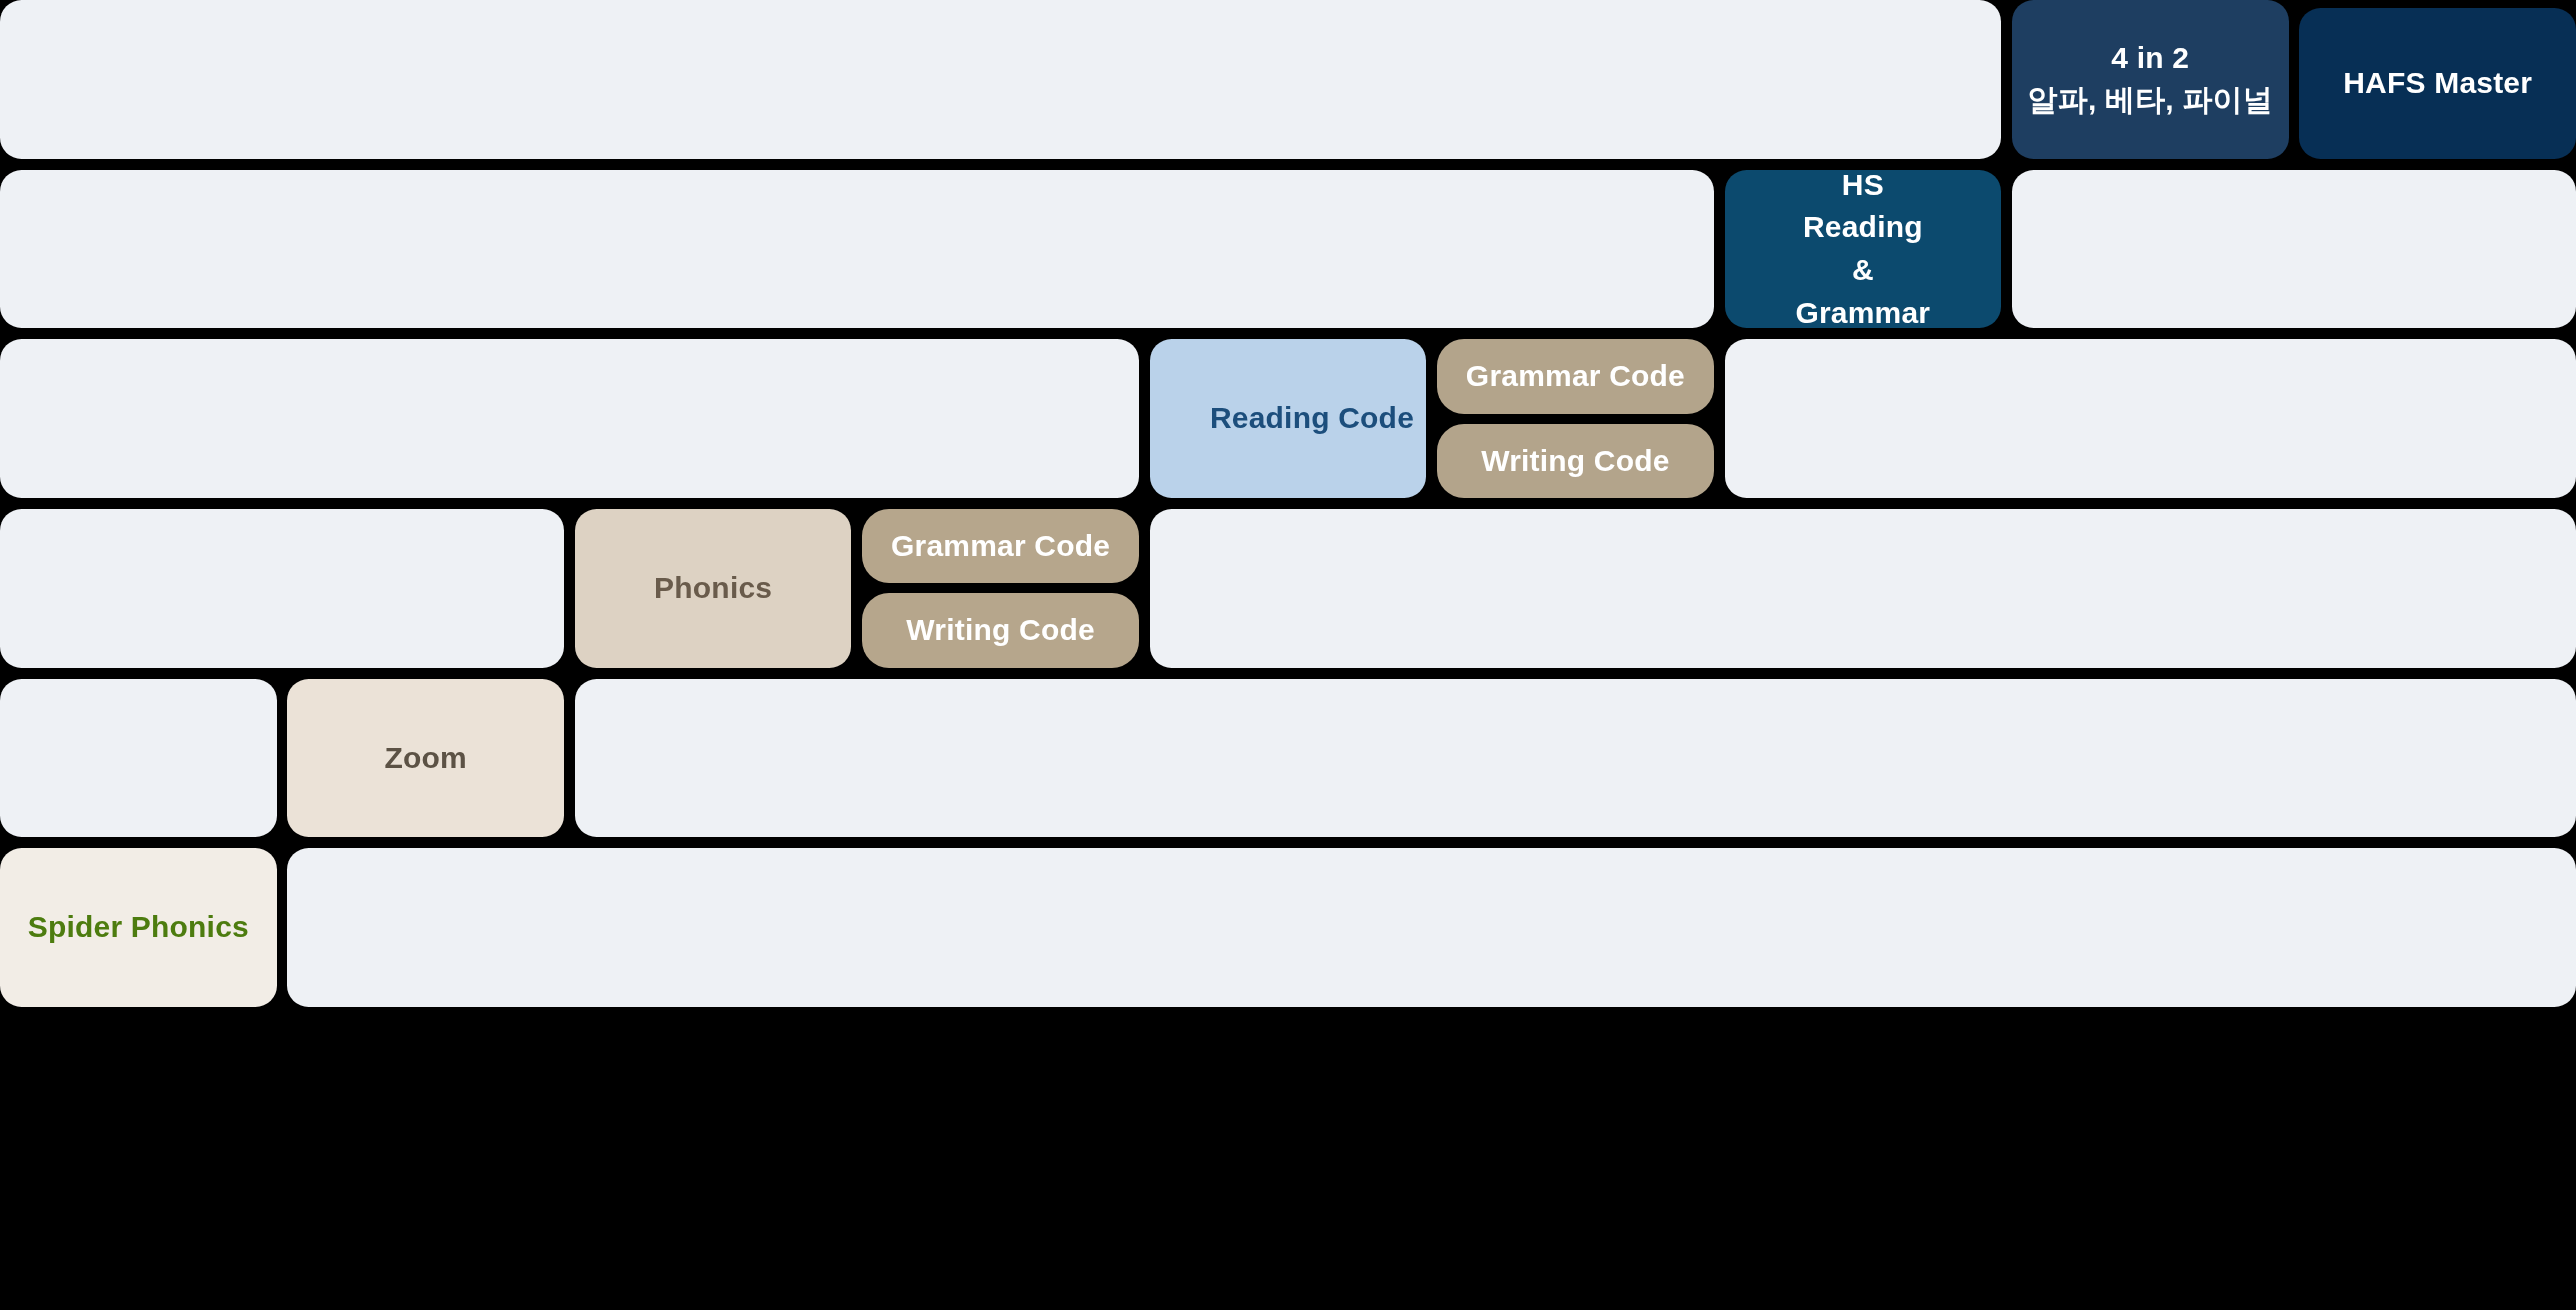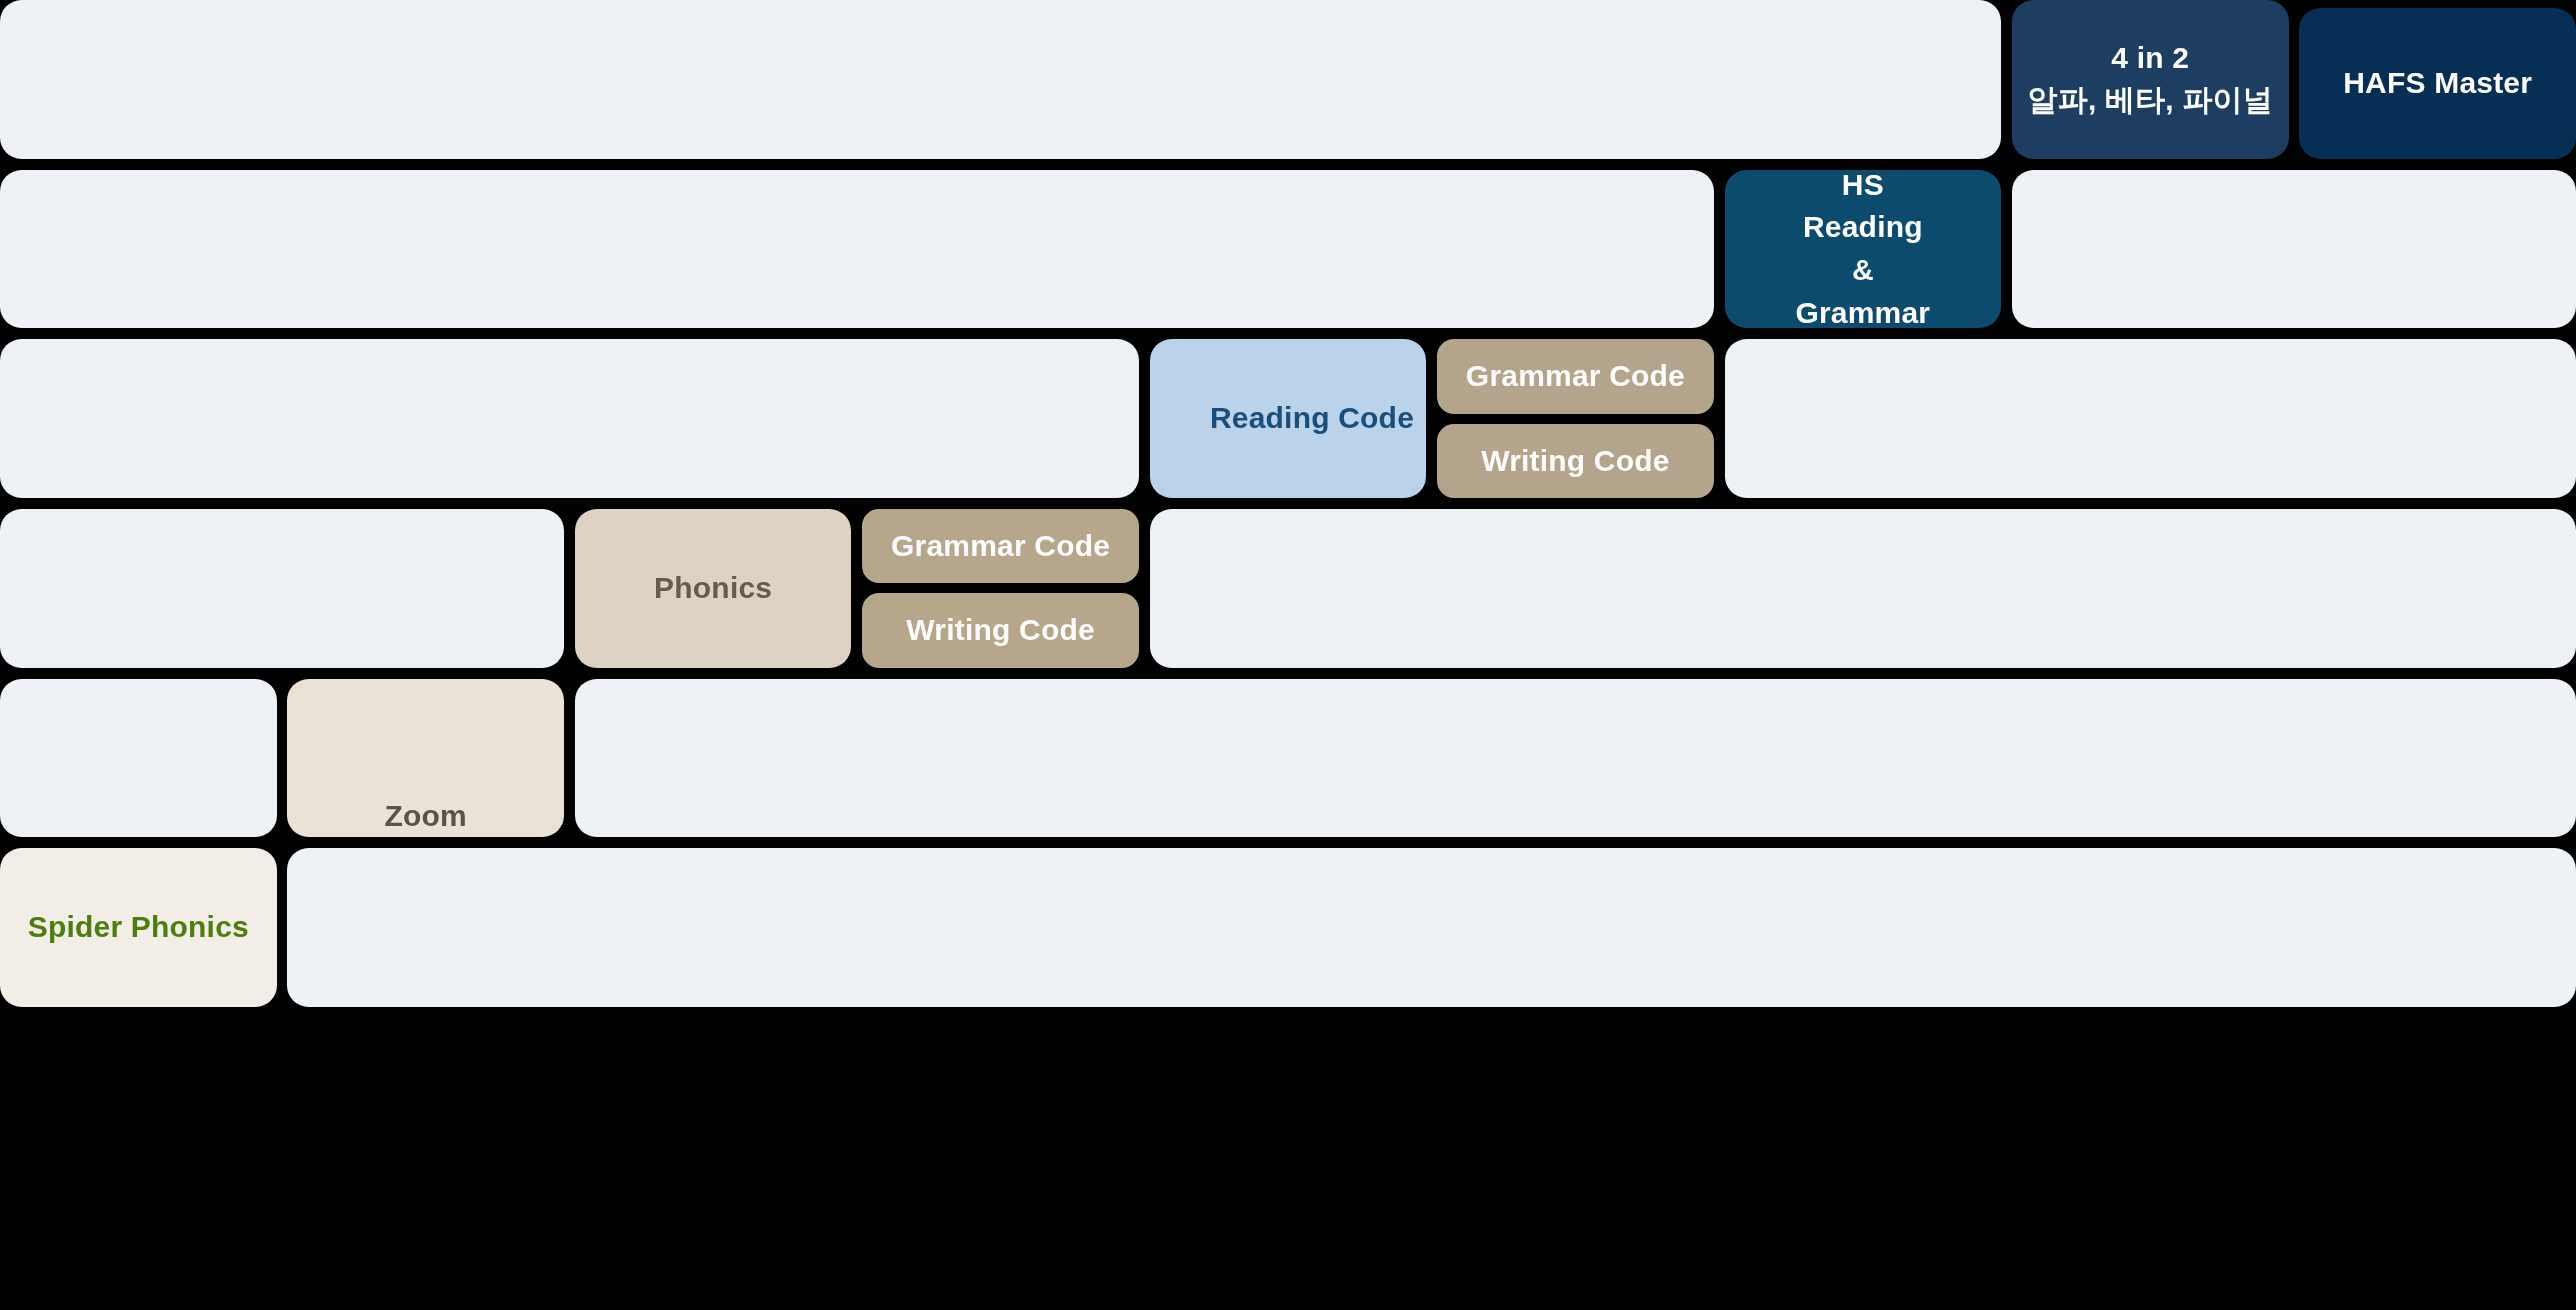--- a/index.html
+++ b/index.html
@@ -35,21 +35,21 @@
   }
   .stack {
     display: flex;
     flex-direction: column;
     gap: 9.8px;
     border-radius: 0;
     background: transparent !important;
   }
   .stack .card {
     flex: 1 1 0;
-    border-radius: 17px;
+    border-radius: 27px;
   }
   .label {
     font-weight: 700;
     font-size: 30px;
     line-height: 1.42;
     white-space: pre-line;
     letter-spacing: 0.2px;
   }
   
   .c2 { grid-column: span 2; }
@@ -105,21 +105,21 @@
     <div class="card" style="background: rgb(182, 166, 140);">
       <span class="label" style="color: rgb(255, 255, 255);">Grammar Code</span>
     </div>
     <div class="card" style="background: rgb(182, 166, 140);">
       <span class="label" style="color: rgb(255, 255, 255);">Writing Code</span>
     </div>
   </div>
   <div class="cell c5" style="background: rgb(238, 241, 245);"></div>
 
   <div class="cell" style="background: rgb(238, 241, 245);"></div>
-  <div class="cell card" style="background: rgb(235, 226, 215); align-items: flex-end;">
+  <div class="cell card" style="background: rgb(235, 226, 215);">
     <span class="label" style="color: rgb(92, 82, 69);">Zoom</span>
   </div>
   <div class="cell c7" style="background: rgb(238, 241, 245);"></div>
 
   <div class="cell card" style="background: rgb(242, 237, 230);">
     <span class="label" style="color: #4d7c0f;">Spider Phonics</span>
   </div>
   <div class="cell c8" style="background: rgb(238, 241, 245);"></div>
 
 </div>

